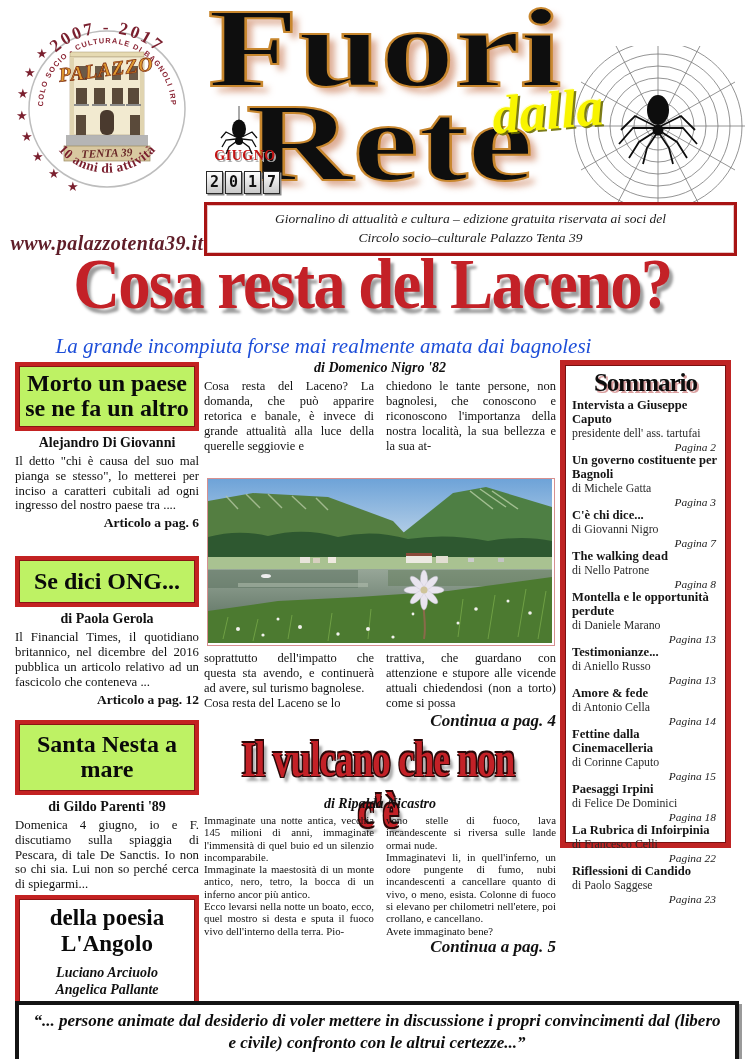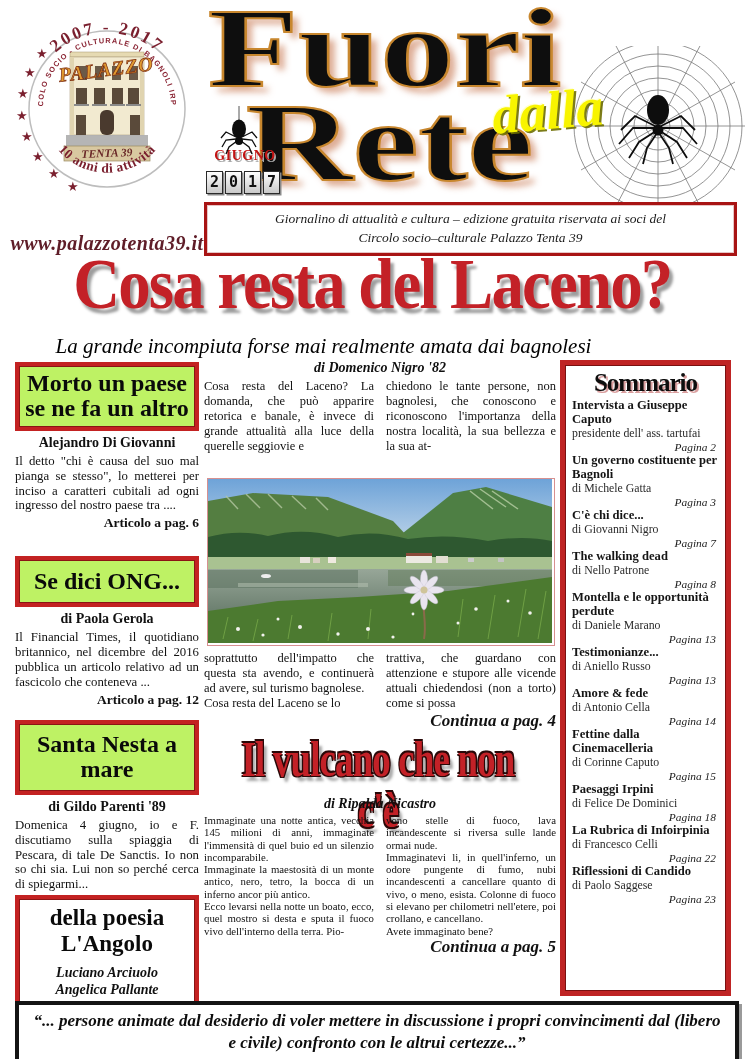--- a/index.html
+++ b/index.html
@@ -31,21 +31,21 @@
   .tagline-box{position:absolute;left:204px;top:202px;width:511px;border:3px solid #a81414;
       box-shadow:inset 0 0 0 1px #e7c5c5;background:#fff;padding:5px 8px;text-align:center;z-index:4;}
   .tagline-box div{font-style:italic;font-size:13.5px;line-height:1.4;color:#1a1a1a;}
 
   
   .headline{position:absolute;left:0;top:248px;width:745px;text-align:center;}
   .headline span{display:inline-block;font-size:72px;font-weight:bold;color:#c32127;
       letter-spacing:-2px;line-height:1;transform:scaleX(.9);transform-origin:center top;
       text-shadow:4px 5px 3px #9d9d9d;}
   .subhead{position:absolute;left:0;top:334px;width:647px;text-align:center;
-      font-style:italic;font-size:21px;color:#000000;}
+      font-style:italic;font-size:21px;color:#1d4ed8;}
 
   
   .byline{position:absolute;text-align:center;font-weight:bold;font-style:italic;font-size:14px;color:#101010;}
   .twocol{position:absolute;display:flex;gap:12px;}
   .twocol .col{width:170px;text-align:justify;}
   .body-sm{font-size:12.5px;line-height:1.2;}
   .body-xs{font-size:10.8px;line-height:1.14;}
   .prelines{white-space:pre-line;}
   .continua{display:block;text-align:right;font-weight:bold;font-style:italic;font-size:17px;}
 
@@ -63,21 +63,21 @@
 
   
   .photo-frame{position:absolute;left:207px;top:478px;width:346px;height:166px;border:1px solid #d79090;}
   .vulcano-head{position:absolute;left:198px;top:733px;width:360px;text-align:center;}
   .vulcano-head span{display:inline-block;font-size:46px;font-weight:bold;color:#c32127;line-height:1;
       letter-spacing:-1px;transform:scale(.8,1.12);transform-origin:center top;
       text-shadow:-1.5px -1.5px 0 #2a0808,1.5px -1.5px 0 #2a0808,-1.5px 1.5px 0 #2a0808,
                   1.5px 1.5px 0 #2a0808,5px 5px 3px #a9a9a9;}
 
   
-  .sommario{position:absolute;left:560px;top:360px;width:171px;height:636px;border:5px solid #bf2424;
+  .sommario{position:absolute;left:560px;top:360px;width:171px;height:488px;border:5px solid #bf2424;
       box-shadow:inset 0 0 0 1px #7a1010;background:#fff;box-sizing:border-box;padding:4px 7px;}
   .sommario-title{text-align:center;font-weight:bold;font-size:25px;letter-spacing:-1px;color:#0d0d0d;
       text-shadow:2px 2px 0 rgba(170,40,40,.45);margin-bottom:2px;}
   .som-item{margin-bottom:1px;}
   .som-title{font-weight:bold;font-size:12.6px;line-height:1.1;color:#151515;}
   .som-sub{font-size:11.8px;line-height:1.12;color:#2a2a2a;}
   .som-page{text-align:right;font-style:italic;font-size:11.4px;color:#1a1a1a;padding-right:3px;margin-top:1px;}
 
   
   .quote-box{position:absolute;left:15px;top:1001px;width:688px;border:4px solid #141414;

